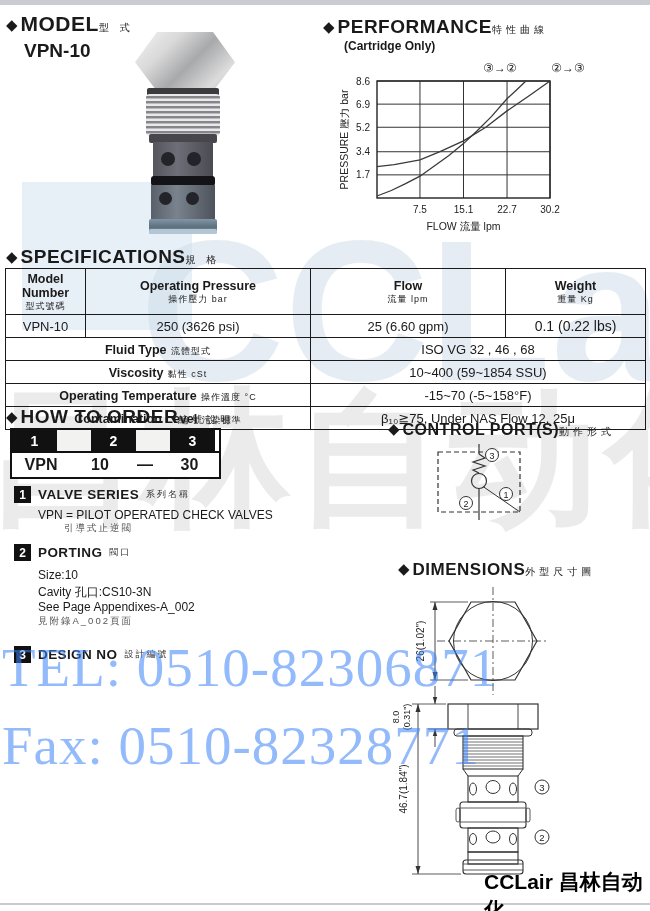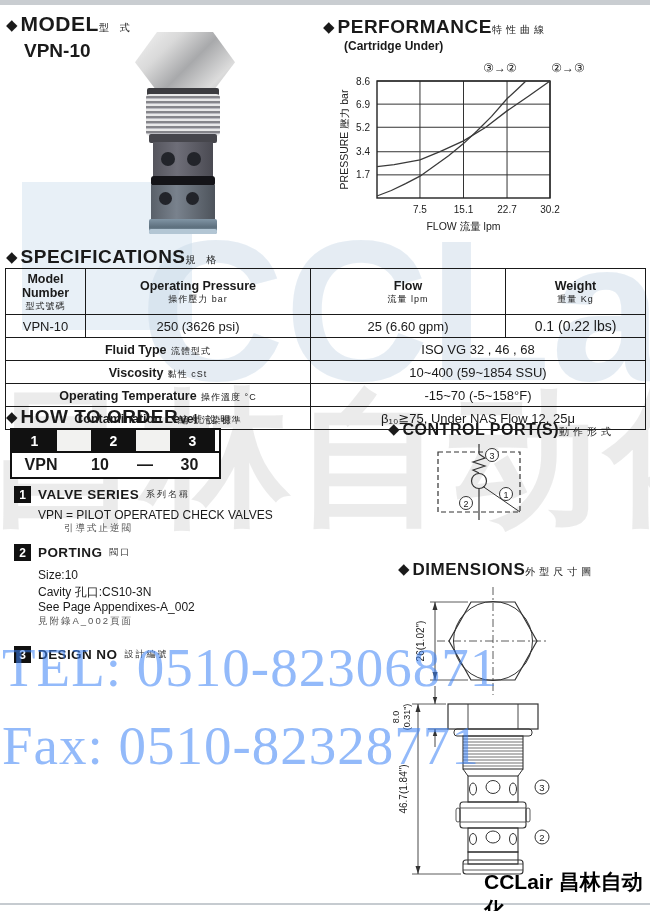--- a/index.html
+++ b/index.html
@@ -115,21 +115,21 @@
     </div>
     <div class="bottomcap"></div>
     <div class="bottomring"></div>
   </div>
 
   <div class="abs sec-head z1" style="left:323px;top:16px;">
     <span class="diamond">◆</span>
     <span class="sec-title">PERFORMANCE</span>
     <span class="sec-cn">特性曲線</span>
   </div>
-  <div class="abs perf-sub z1" style="left:344px;top:39px;">(Cartridge Under)</div>
+  <div class="abs perf-sub z1" style="left:344px;top:39px;">(Cartridge Only)</div>
 
   <svg class="abs z1" id="perf-chart" viewBox="0 0 310 178" width="310" height="178" style="left:340px;top:58px;">
       <line x1="79.9635761589404" y1="23" x2="79.9635761589404" y2="140" stroke="#333" stroke-width="1"></line>
       <line x1="123.5" y1="23" x2="123.5" y2="140" stroke="#333" stroke-width="1"></line>
       <line x1="167.0364238410596" y1="23" x2="167.0364238410596" y2="140" stroke="#333" stroke-width="1"></line>
       <line x1="210" y1="23" x2="210" y2="140" stroke="#333" stroke-width="1"></line>
       <line x1="37" y1="116.87209302325581" x2="210" y2="116.87209302325581" stroke="#333" stroke-width="1"></line>
       <line x1="37" y1="93.74418604651163" x2="210" y2="93.74418604651163" stroke="#333" stroke-width="1"></line>
       <line x1="37" y1="69.25581395348837" x2="210" y2="69.25581395348837" stroke="#333" stroke-width="1"></line>
       <line x1="37" y1="46.12790697674417" x2="210" y2="46.12790697674417" stroke="#333" stroke-width="1"></line>

